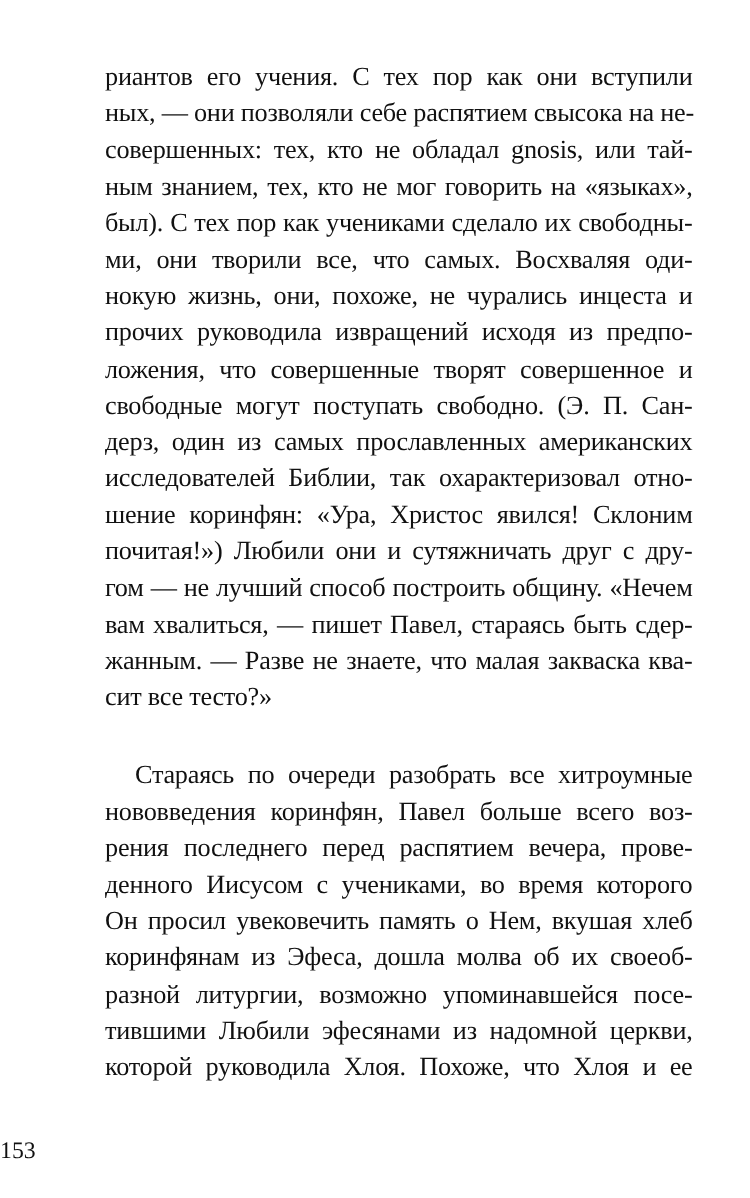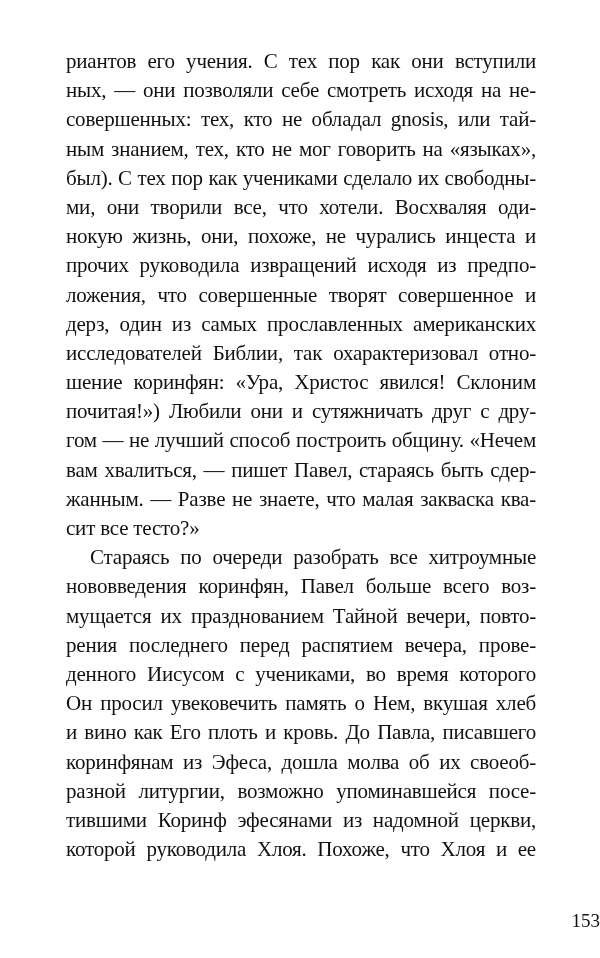--- a/index.html
+++ b/index.html
@@ -10,81 +10,81 @@
   body {
     width: 600px;
     height: 958px;
     position: relative;
     overflow: hidden;
     font-family: "Liberation Serif", "DejaVu Serif", serif;
     color: #111111;
   }
   .page {
     position: absolute;
-    left: 66px;
+    left: 84px;
     top: 47px;
     width: 470px;
   }
   .line {
     display: block;
     height: 29.2px;
     line-height: 29.2px;
     font-size: 21px;
     white-space: nowrap;
     text-align: justify;
     text-align-last: justify;
     letter-spacing: -0.2px;
   }
   .line.last {
     text-align-last: left;
   }
   .line.indent {
     padding-left: 24px;
+    margin-top: 33px;
   }
   .page-number {
     position: absolute;
     left: 0;
     width: 600px;
     top: 908px;
-    text-align: right;
+    text-align: left;
     font-size: 19px;
     line-height: 26px;
   }
 </style>
 </head>
 <body>
 
 <div class="page">
   <div>
     <span class="line">риантов его учения. С тех пор как они вступили</span>
-    <span class="line">ных, — они позволяли себе смотреть исходя на не-</span>
+    <span class="line">ных, — они позволяли себе распятием свысока на не-</span>
     <span class="line">совершенных: тех, кто не обладал gnosis, или тай-</span>
     <span class="line">ным знанием, тех, кто не мог говорить на «языках»,</span>
     <span class="line">был). С тех пор как учениками сделало их свободны-</span>
-    <span class="line">ми, они творили все, что хотели. Восхваляя оди-</span>
+    <span class="line">ми, они творили все, что самых. Восхваляя оди-</span>
     <span class="line">нокую жизнь, они, похоже, не чурались инцеста и</span>
     <span class="line">прочих руководила извращений исходя из предпо-</span>
     <span class="line">ложения, что совершенные творят совершенное и</span>
+    <span class="line">свободные могут поступать свободно. (Э. П. Сан-</span>
     <span class="line">дерз, один из самых прославленных американских</span>
     <span class="line">исследователей Библии, так охарактеризовал отно-</span>
     <span class="line">шение коринфян: «Ура, Христос явился! Склоним</span>
     <span class="line">почитая!») Любили они и сутяжничать друг с дру-</span>
     <span class="line">гом — не лучший способ построить общину. «Нечем</span>
     <span class="line">вам хвалиться, — пишет Павел, стараясь быть сдер-</span>
     <span class="line">жанным. — Разве не знаете, что малая закваска ква-</span>
     <span class="line last">сит все тесто?»</span>
   </div>
   <div>
     <span class="line indent">Стараясь по очереди разобрать все хитроумные</span>
     <span class="line">нововведения коринфян, Павел больше всего воз-</span>
-    <span class="line">мущается их празднованием Тайной вечери, повто-</span>
     <span class="line">рения последнего перед распятием вечера, прове-</span>
     <span class="line">денного Иисусом с учениками, во время которого</span>
     <span class="line">Он просил увековечить память о Нем, вкушая хлеб</span>
-    <span class="line">и вино как Его плоть и кровь. До Павла, писавшего</span>
     <span class="line">коринфянам из Эфеса, дошла молва об их своеоб-</span>
     <span class="line">разной литургии, возможно упоминавшейся посе-</span>
-    <span class="line">тившими Коринф эфесянами из надомной церкви,</span>
+    <span class="line">тившими Любили эфесянами из надомной церкви,</span>
     <span class="line">которой руководила Хлоя. Похоже, что Хлоя и ее</span>
   </div>
 </div>
 
 <div class="page-number">153</div>
 
 </body></html>

